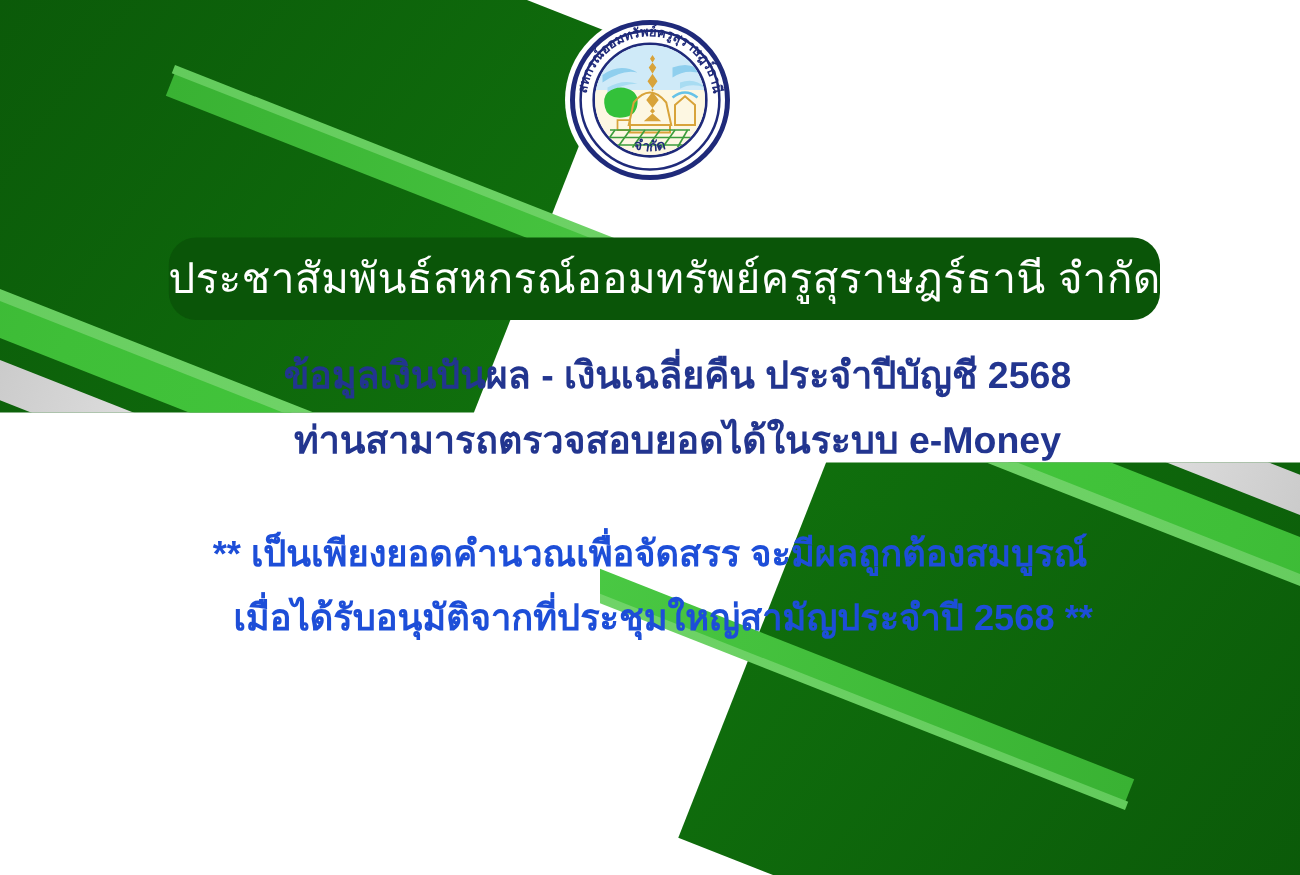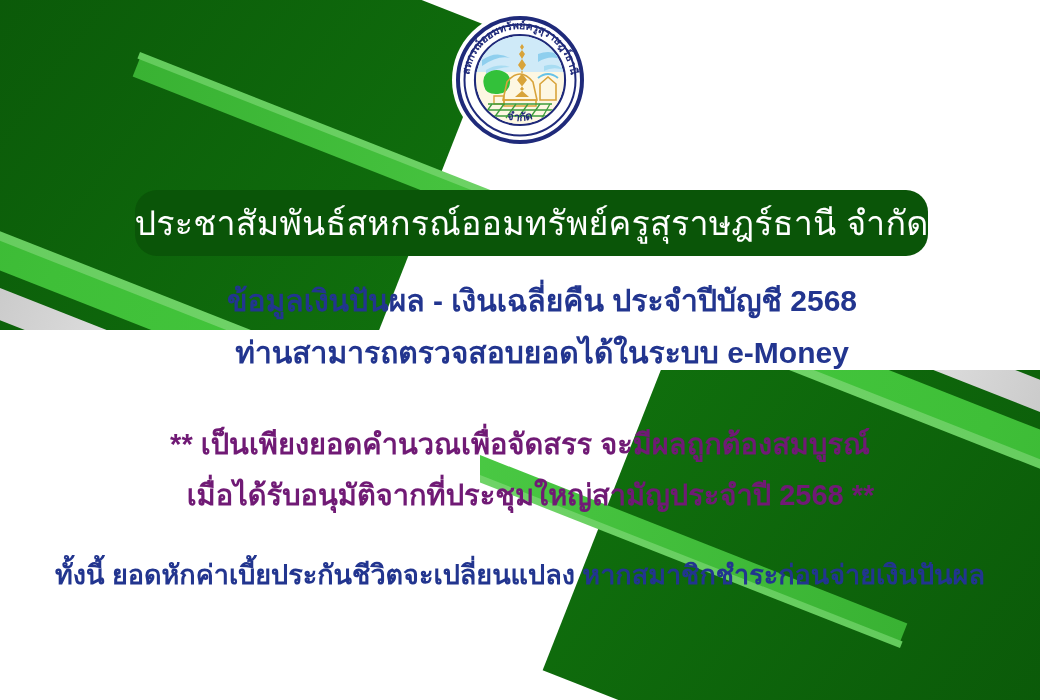--- a/index.html
+++ b/index.html
@@ -100,21 +100,21 @@
   .body-block{
     position:absolute;left:0;right:0;top:286px;
     text-align:center;
     margin-left:44px;
   }
   .line{
     line-height:1.0;
     white-space:nowrap;
   }
   .blue{color:#22358f;font-weight:bold;}
-  .red{color:#701a75;font-weight:bold;}
+  .red{color:#1d4ed8;font-weight:bold;}
 
   .l-info1{font-size:30px;margin-bottom:22px;}
   .l-info2{font-size:30px;}
   .warn-block{position:absolute;left:0;right:0;top:430px;text-align:center;}
   .l-warn1{font-size:29px;margin-bottom:22px;}
   .l-warn2{font-size:29px;padding-left:21px;}
   .foot-block{position:absolute;left:0;right:0;top:562px;text-align:center;}
   .l-foot{font-size:27px;}
 </style>
 </head>
@@ -210,17 +210,14 @@
   <div class="body-block">
     <div class="line blue l-info1">ข้อมูลเงินปันผล - เงินเฉลี่ยคืน ประจำปีบัญชี 2568</div>
     <div class="line blue l-info2">ท่านสามารถตรวจสอบยอดได้ในระบบ e-Money</div>
   </div>
 
   <div class="warn-block">
     <div class="line red l-warn1">** เป็นเพียงยอดคำนวณเพื่อจัดสรร จะมีผลถูกต้องสมบูรณ์</div>
     <div class="line red l-warn2">เมื่อได้รับอนุมัติจากที่ประชุมใหญ่สามัญประจำปี 2568 **</div>
   </div>
 
-  <div class="foot-block">
-    <div class="line blue l-foot">ทั้งนี้ ยอดหักค่าเบี้ยประกันชีวิตจะเปลี่ยนแปลง หากสมาชิกชำระก่อนจ่ายเงินปันผล</div>
-  </div>
 
 </div>
 
 </body></html>

